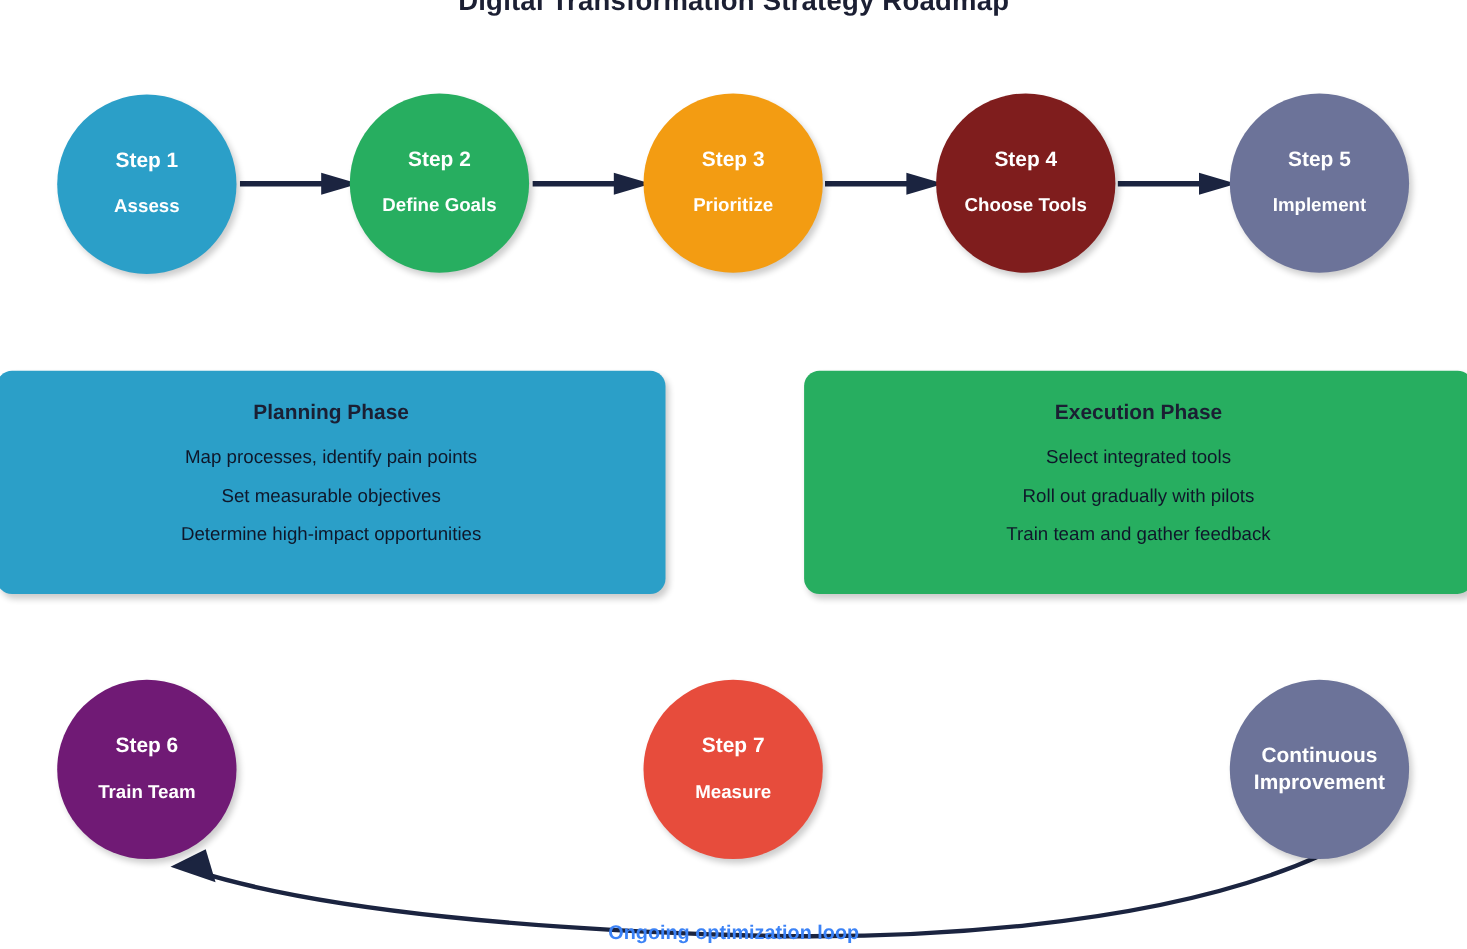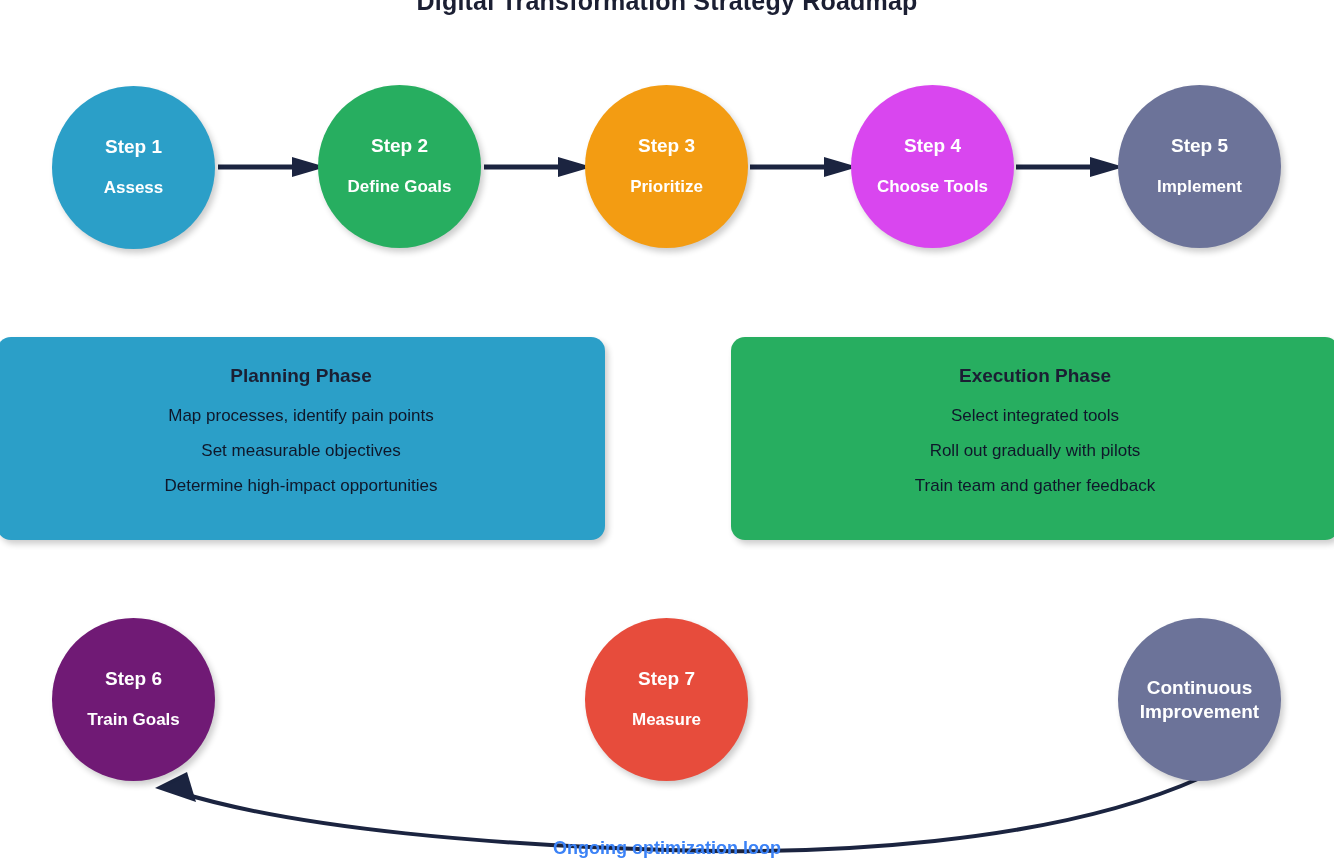--- a/index.html
+++ b/index.html
@@ -158,21 +158,21 @@
   <div class="node" style="left:318px; top:85px; width:163px; height:163px; background:#27ae60;">
     <div class="node-title">Step 2</div>
     <div class="node-sub">Define Goals</div>
   </div>
 
   <div class="node" style="left:585px; top:85px; width:163px; height:163px; background:#f39c12;">
     <div class="node-title">Step 3</div>
     <div class="node-sub">Prioritize</div>
   </div>
 
-  <div class="node" style="left:851px; top:85px; width:163px; height:163px; background:#d946ef;">
+  <div class="node" style="left:851px; top:85px; width:163px; height:163px; background:#7f1d1d;">
     <div class="node-title">Step 4</div>
     <div class="node-sub">Choose Tools</div>
   </div>
 
   <div class="node" style="left:1118px; top:85px; width:163px; height:163px; background:#6c7399;">
     <div class="node-title">Step 5</div>
     <div class="node-sub">Implement</div>
   </div>
 
   <div class="phase" style="left:-3px; top:337px; width:608px; height:203px; background:#2b9fc8;">
@@ -190,21 +190,21 @@
   </div>
 
   <svg class="loop-svg" viewBox="0 0 1334 113">
     <path d="M 1200 28 C 1050 95, 820 105, 667 100 C 500 95, 300 80, 178 42" fill="none" stroke="#1b2440" stroke-width="4"></path>
     <polygon points="196,52 155,38 187,22" fill="#1b2440"></polygon>
   </svg>
   <div class="loop-label">Ongoing optimization loop</div>
 
   <div class="node" style="left:52px; top:618px; width:163px; height:163px; background:#701a75;">
     <div class="node-title">Step 6</div>
-    <div class="node-sub">Train Goals</div>
+    <div class="node-sub">Train Team</div>
   </div>
 
   <div class="node" style="left:585px; top:618px; width:163px; height:163px; background:#e74c3c;">
     <div class="node-title">Step 7</div>
     <div class="node-sub">Measure</div>
   </div>
 
   <div class="node two-line-bold" style="left:1118px; top:618px; width:163px; height:163px; background:#6c7399;justify-content:center;">
     <div class="node-title">Continuous</div>
     <div class="node-sub">Improvement</div>

